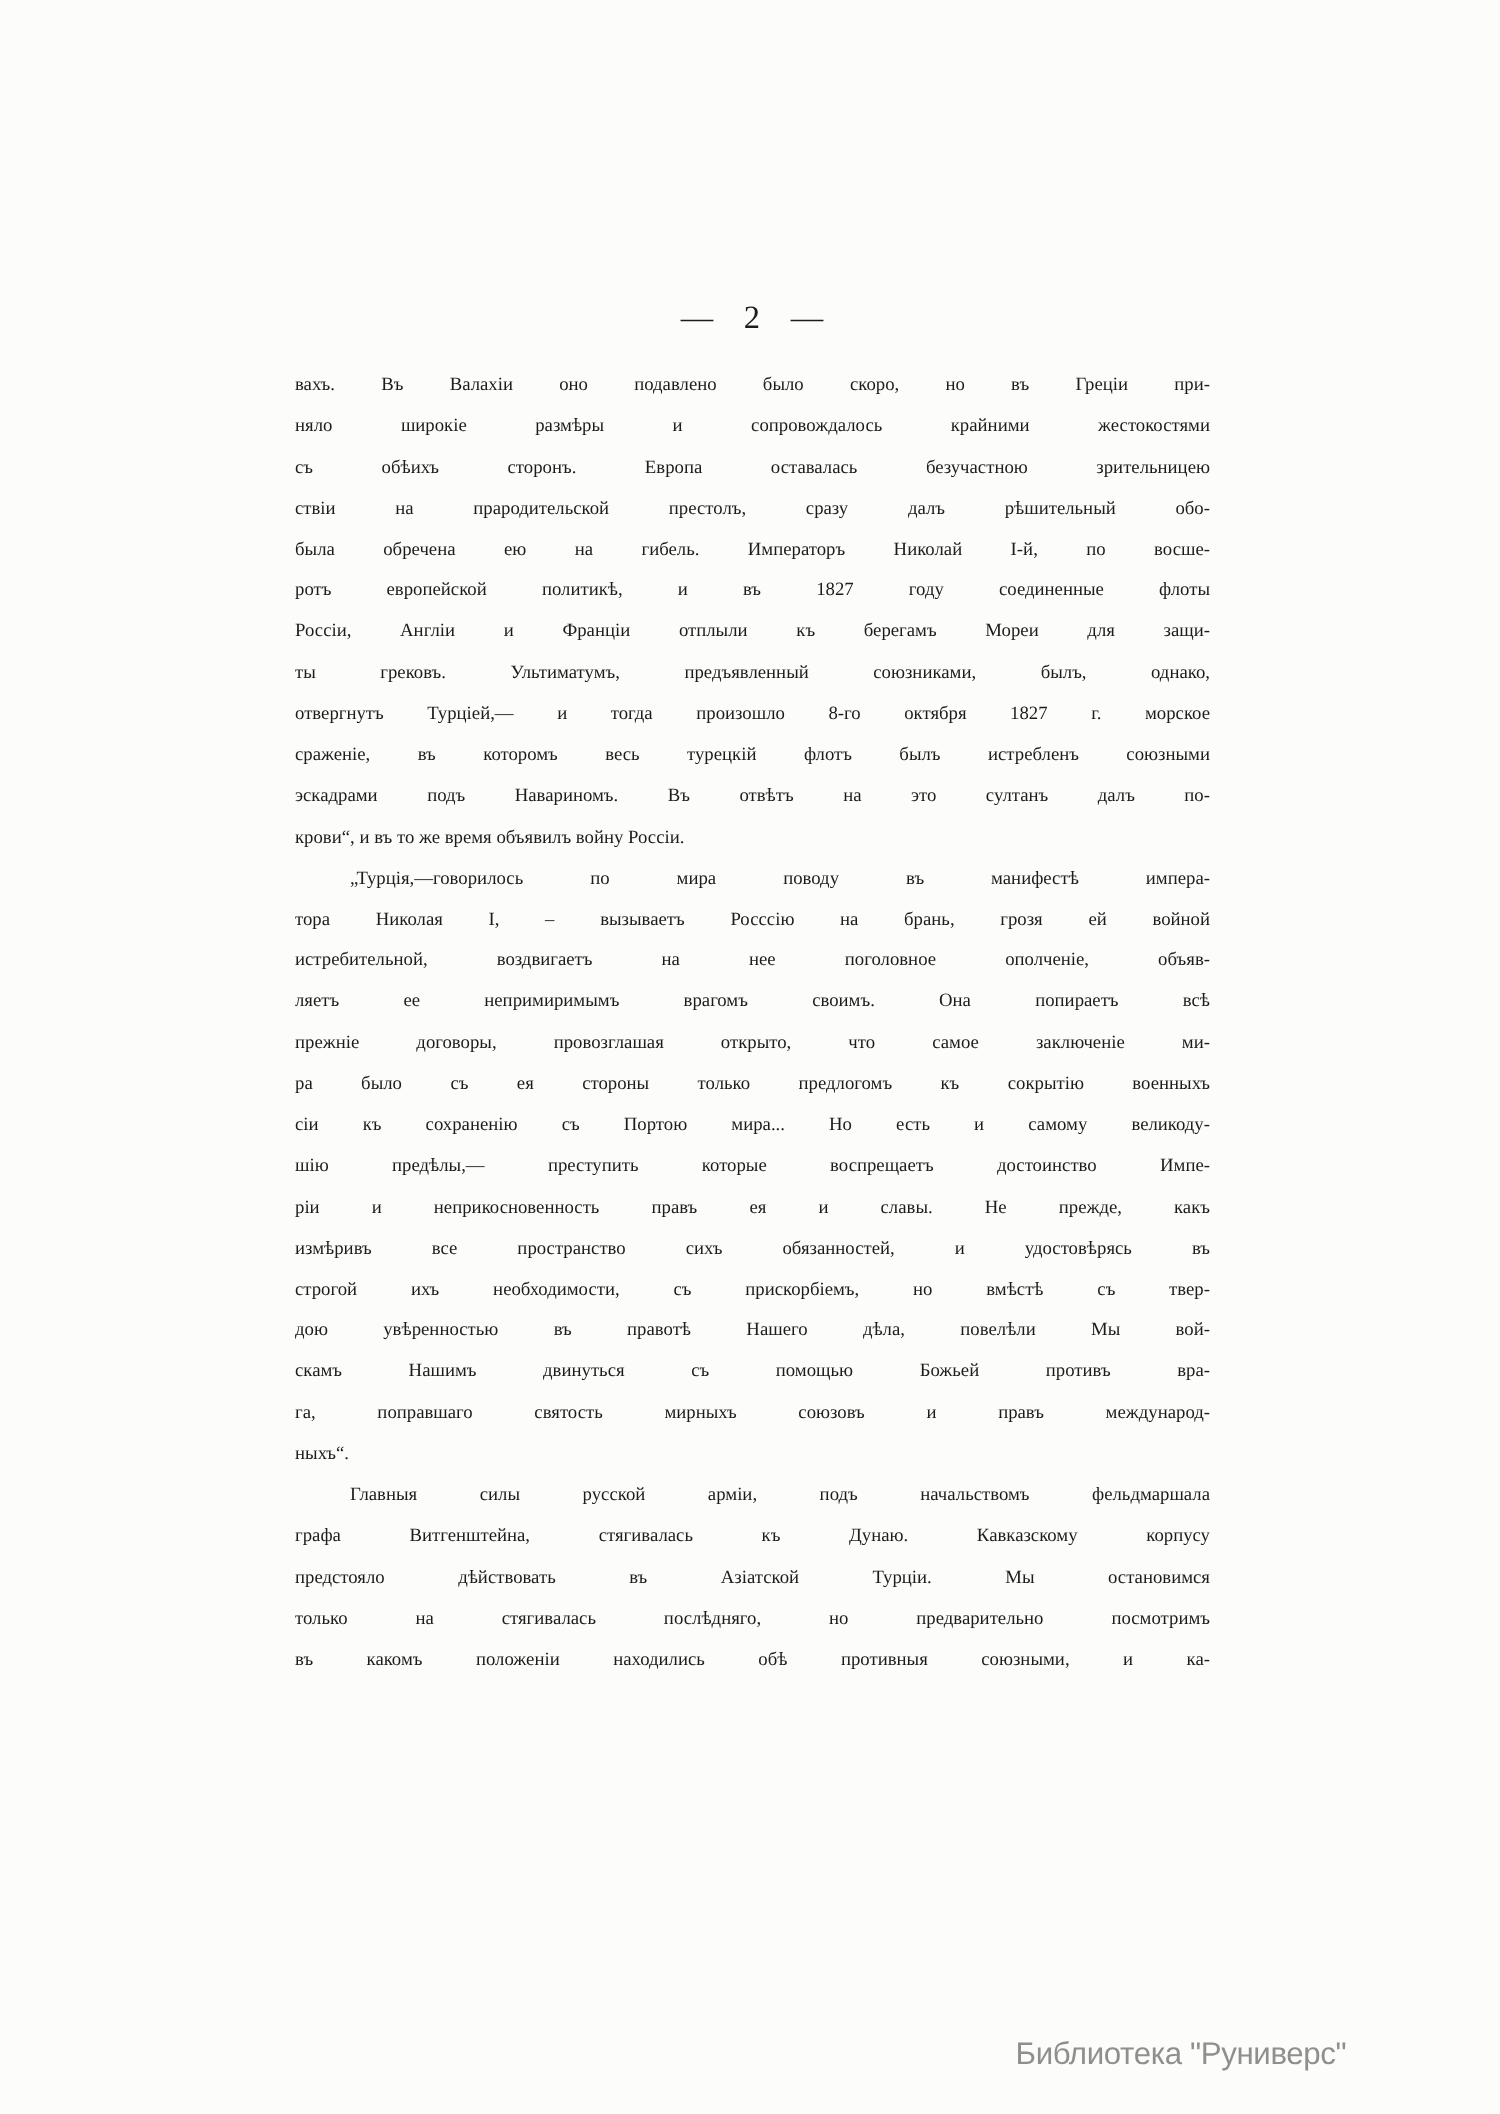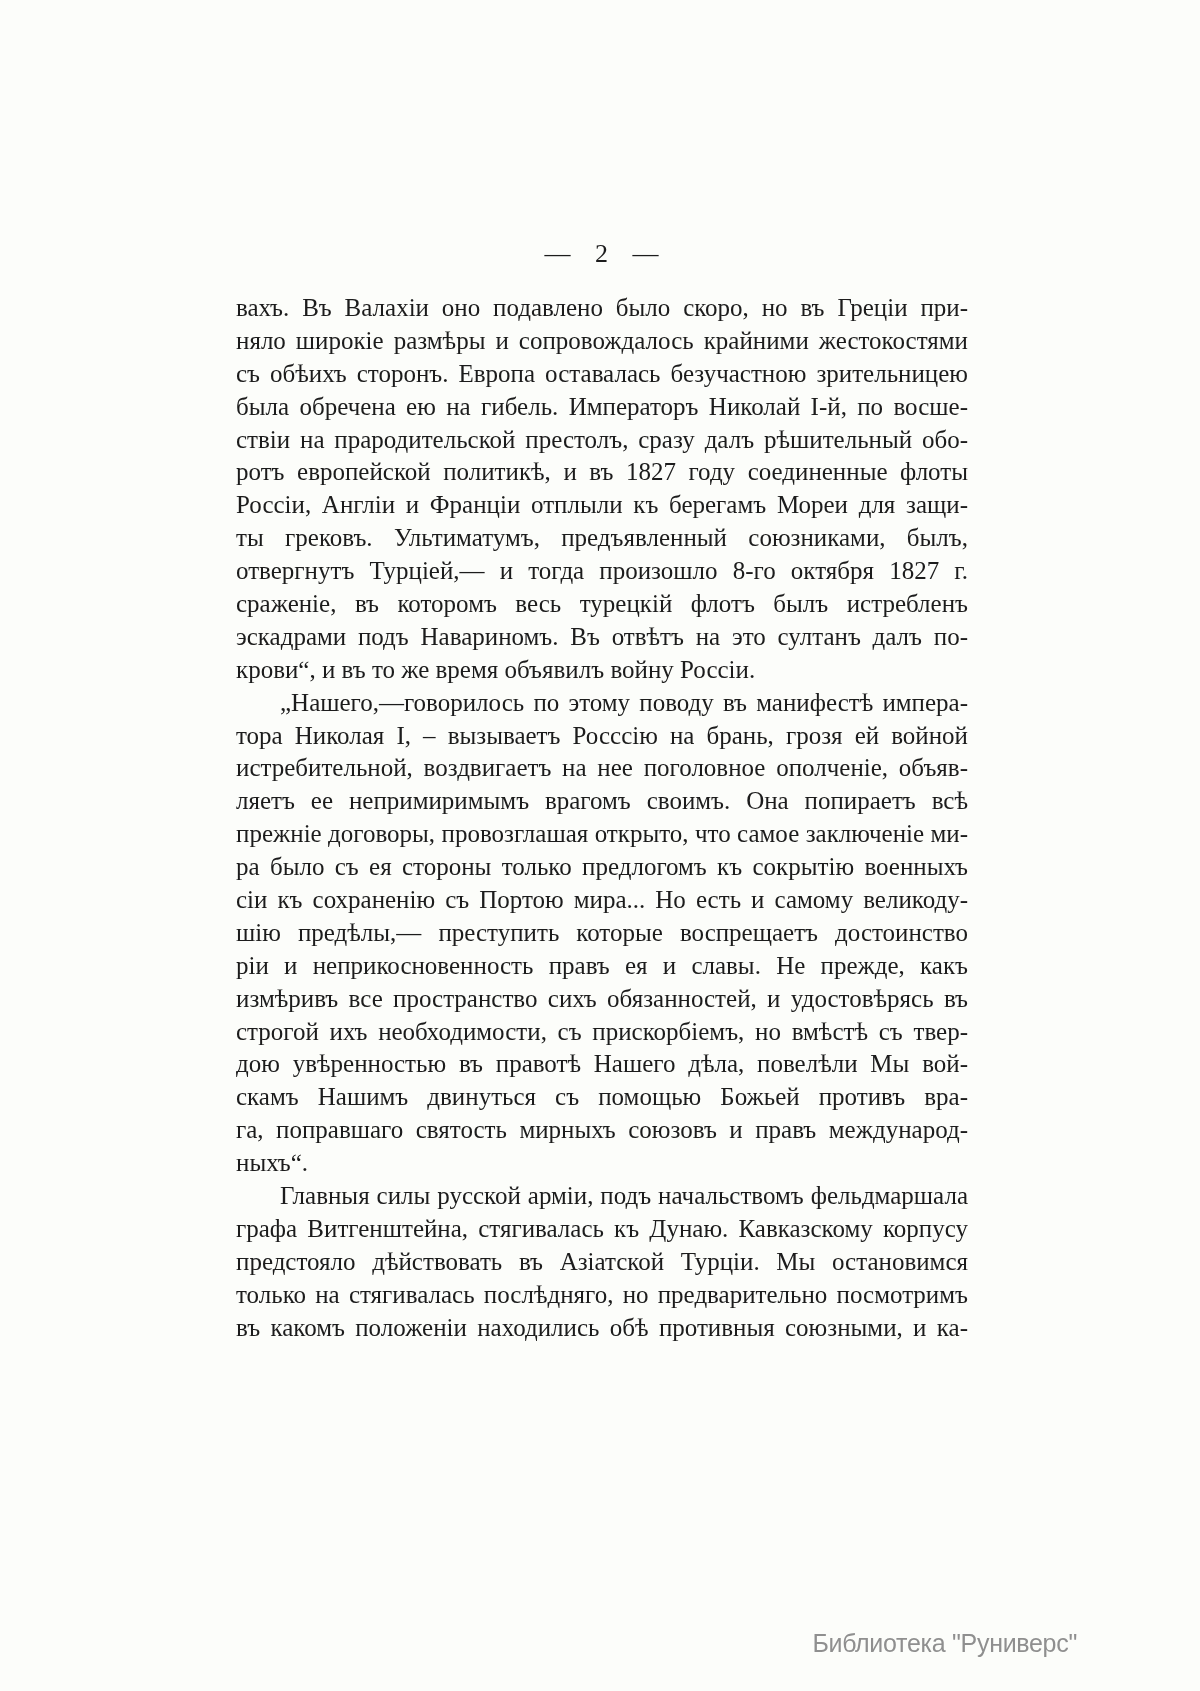--- a/index.html
+++ b/index.html
@@ -20,21 +20,21 @@
     position:absolute;
     left:236px;top:239px;width:732px;
     text-align:center;
     font-size:26px;
     word-spacing:16px;
     letter-spacing:1px;
   }
   .text-block{
     position:absolute;
     left:236px;top:292px;width:732px;
-    font-size:25px;
+    font-size:15px;
     line-height:32.9px;
   }
   .line{
     height:32.9px;
     overflow:hidden;
     text-align:justify;
     text-align-last:justify;
     white-space:normal;
   }
   .line.end{
@@ -57,33 +57,33 @@
 <body>
 
 <div class="page-number">— 2 —</div>
 
 <div class="text-block">
 
   <div>
     <div class="line">вахъ. Въ Валахіи оно подавлено было скоро, но въ Греціи при-</div>
     <div class="line">няло широкіе размѣры и сопровождалось крайними жестокостями</div>
     <div class="line">съ обѣихъ сторонъ. Европа оставалась безучастною зрительницею</div>
+    <div class="line">ствіи на прародительской престолъ, сразу далъ рѣшительный обо-</div>
     <div class="line">была обречена ею на гибель. Императоръ Николай I-й, по восше-</div>
-    <div class="line">ствіи на прародительской престолъ, сразу далъ рѣшительный обо-</div>
     <div class="line">ротъ европейской политикѣ, и въ 1827 году соединенные флоты</div>
     <div class="line">Россіи, Англіи и Франціи отплыли къ берегамъ Мореи для защи-</div>
     <div class="line">ты грековъ. Ультиматумъ, предъявленный союзниками, былъ, однако,</div>
     <div class="line">отвергнутъ Турціей,— и тогда произошло 8-го октября 1827 г. морское</div>
     <div class="line">сраженіе, въ которомъ весь турецкій флотъ былъ истребленъ союзными</div>
     <div class="line">эскадрами подъ Навариномъ. Въ отвѣтъ на это султанъ далъ по-</div>
     <div class="line end">крови“,  и въ то же время объявилъ войну Россіи.</div>
   </div>
 
   <div>
-    <div class="line indent">„Нашего,—говорилось по этому поводу въ манифестѣ импера-</div>
+    <div class="line indent">„Турція,—говорилось по мира поводу въ манифестѣ импера-</div>
     <div class="line">тора Николая I, – вызываетъ Росссію на брань, грозя ей войной</div>
     <div class="line">истребительной, воздвигаетъ на нее поголовное ополченіе, объяв-</div>
     <div class="line">ляетъ ее непримиримымъ врагомъ своимъ. Она попираетъ всѣ</div>
     <div class="line">прежніе договоры, провозглашая открыто, что самое заключеніе ми-</div>
     <div class="line">ра было съ ея стороны только предлогомъ къ сокрытію военныхъ</div>
     <div class="line">сіи къ сохраненію съ Портою мира... Но есть и самому великоду-</div>
     <div class="line">шію предѣлы,— преступить которые воспрещаетъ достоинство Импе-</div>
     <div class="line">ріи и неприкосновенность правъ ея и славы. Не прежде, какъ</div>
     <div class="line">измѣривъ все пространство сихъ обязанностей, и удостовѣрясь въ</div>
     <div class="line">строгой ихъ необходимости, съ прискорбіемъ, но вмѣстѣ съ твер-</div>

